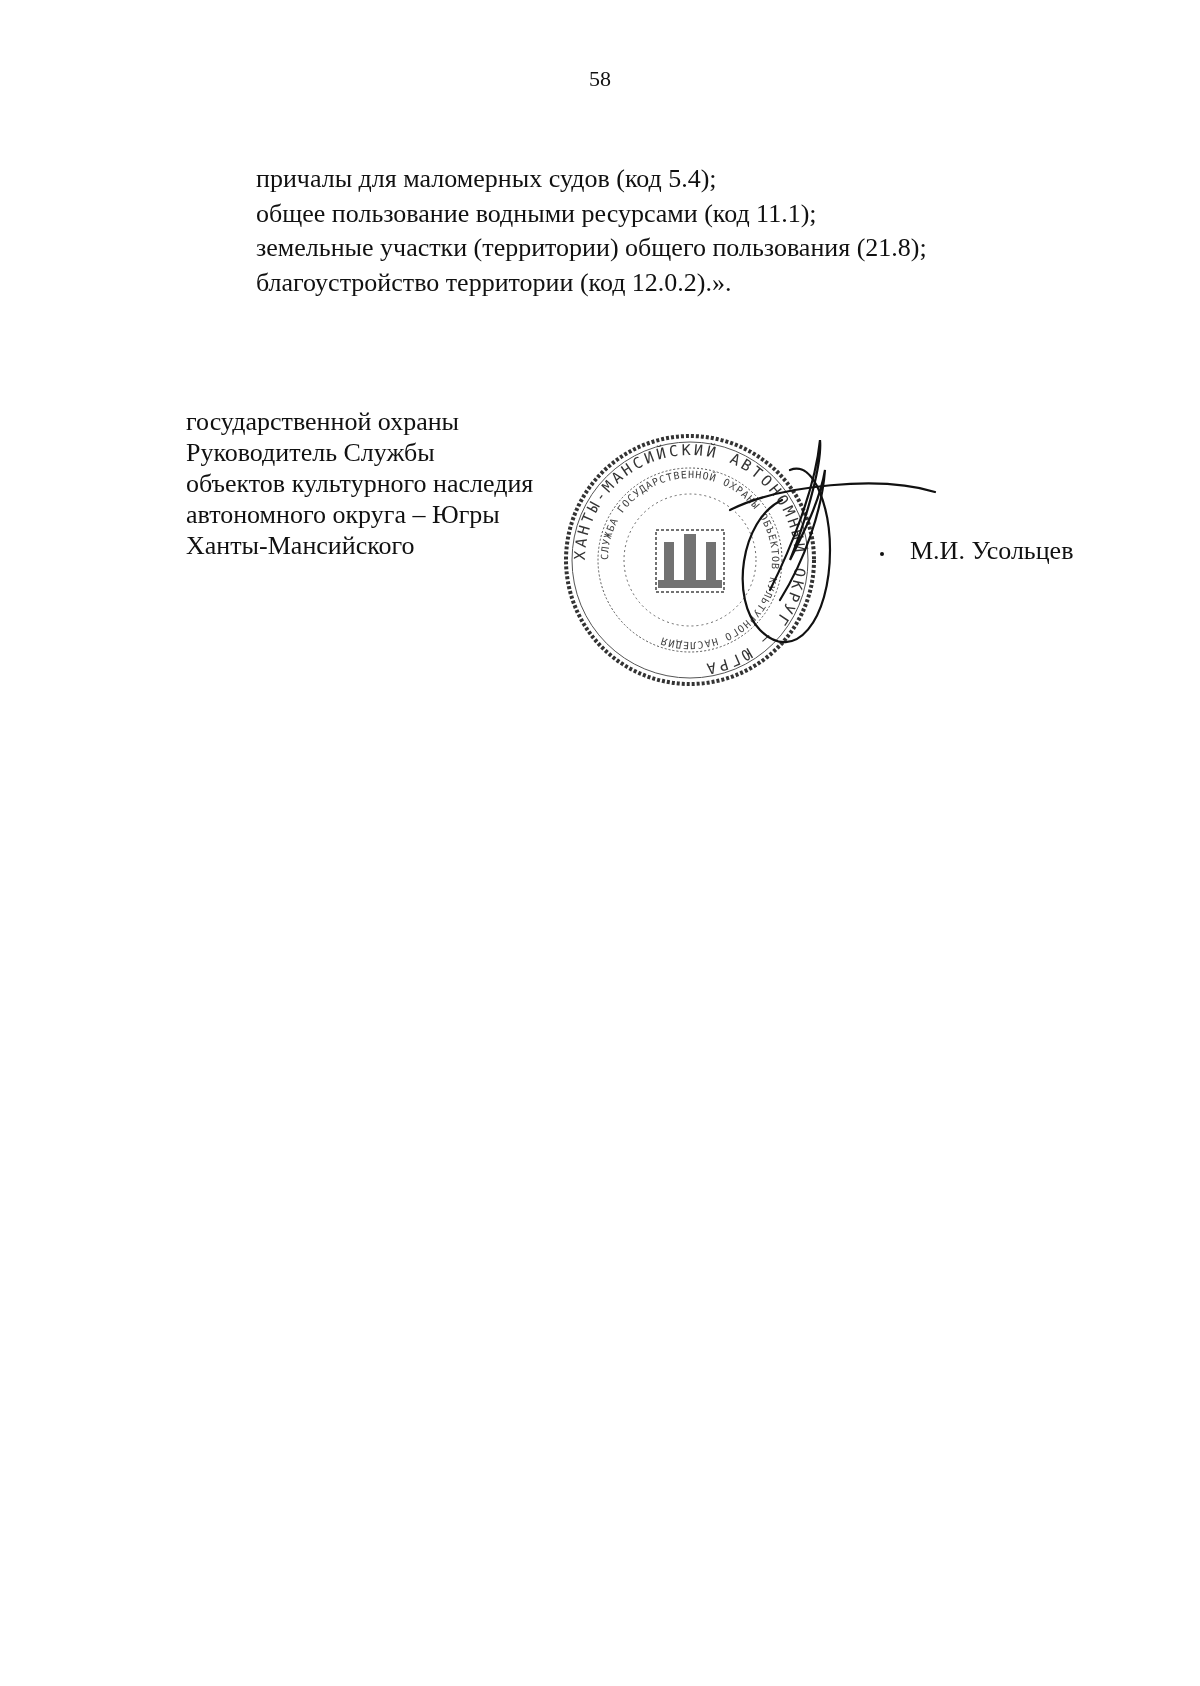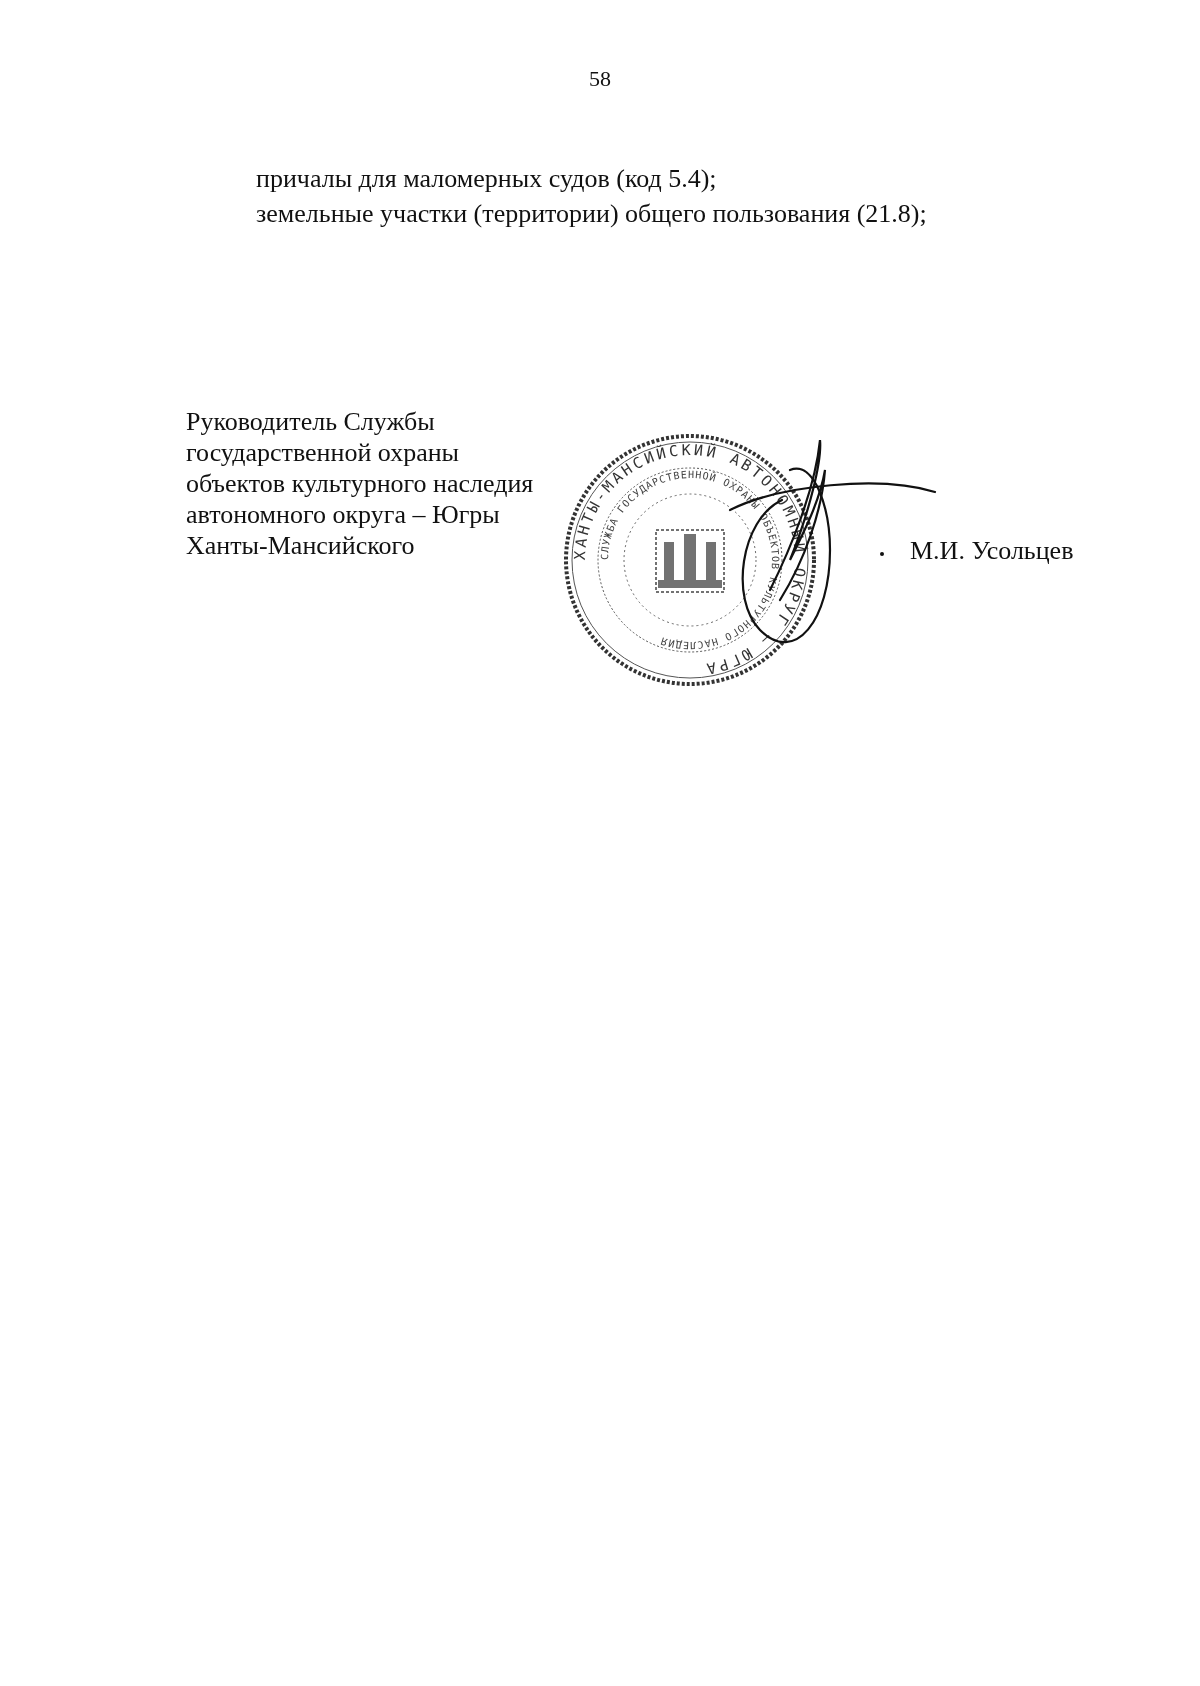--- a/index.html
+++ b/index.html
@@ -18,26 +18,28 @@
 </style>
 </head>
 <body>
 
 <div>
 
   <div class="page-number">58</div>
 
   <div class="body-text">
     <div>причалы для маломерных судов (код 5.4);</div>
+    <div>общее пользование водными ресурсами (код 11.1);</div>
     <div>земельные участки (территории) общего пользования (21.8);</div>
+    <div>благоустройство территории (код 12.0.2).».</div>
   </div>
 
   <div class="signer-block">
+    <div>государственной охраны</div>
     <div>Руководитель Службы</div>
-    <div>государственной охраны</div>
     <div>объектов культурного наследия</div>
     <div>автономного округа – Югры</div>
     <div>Ханты-Мансийского</div>
   </div>
 
   <svg class="stamp" viewBox="0 0 260 260">
     <defs>
       <path id="outerArc" d="M130,130 m-105,0 a105,105 0 1,1 210,0 a105,105 0 1,1 -210,0"></path>
       <path id="innerArc" d="M130,130 m-82,0 a82,82 0 1,1 164,0 a82,82 0 1,1 -164,0"></path>
     </defs>

